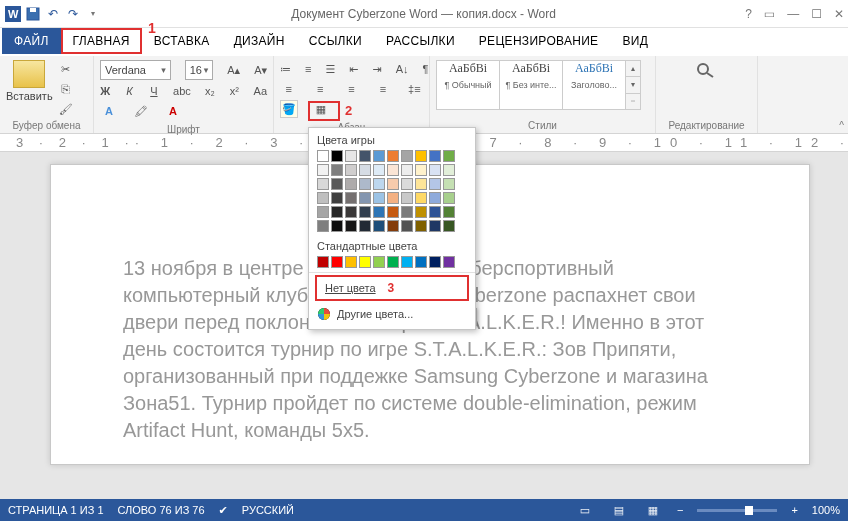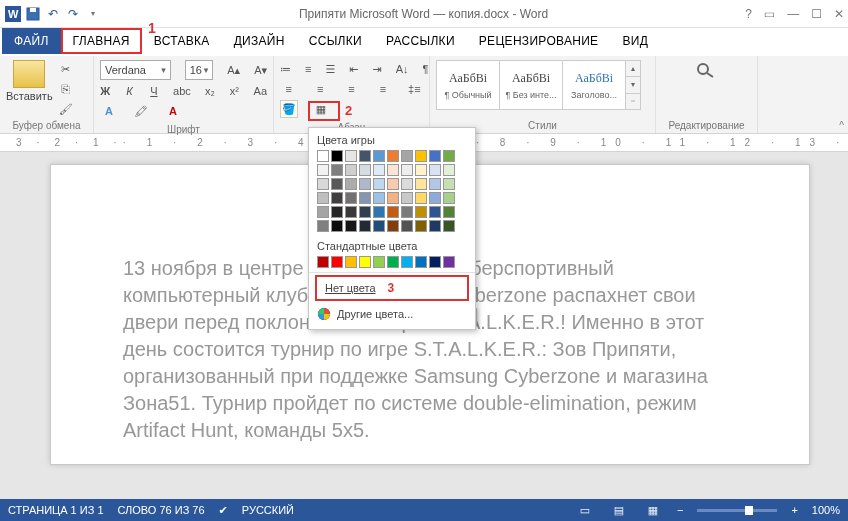--- a/index.html
+++ b/index.html
@@ -34,21 +34,21 @@
 .font-row { display:flex; gap:14px; margin-bottom:2px; align-items:center; }
 .combo { background:#fff; border:1px solid #ababab; height:20px; font-size:11px; padding:0 4px; display:flex; align-items:center; }
 .combo .dd { margin-left:auto; color:#666; font-size:9px; }
 .fontname { width:108px; }
 .fontsize { width:40px; }
 .small-btn { width:18px; height:18px; display:flex; align-items:center; justify-content:center; color:#555; font-size:11px; }
 
 .para-group { width:156px; }
 
 .styles-group { width:226px; }
-.style-box { background:#fff; border:1px solid #ccc; width:64px; height:50px; display:flex; flex-direction:column; align-items:center; justify-content:center; float:left; margin-right:-1px; }
+.style-box { background:#fff; border:1px solid #ccc; width:64px; height:50px; display:flex; flex-direction:column; align-items:center; justify-content:flex-start; float:left; margin-right:-1px; }
 .style-preview { font-size:12px; font-family:Cambria,serif; }
 .style-name { font-size:9px; color:#666; margin-top:4px; white-space:nowrap; overflow:hidden; width:60px; text-align:center; }
 .style-scroll { float:left; width:16px; height:50px; display:flex; flex-direction:column; border:1px solid #ccc; }
 .ss-btn { flex:1; display:flex; align-items:center; justify-content:center; font-size:8px; color:#666; border-bottom:1px solid #ccc; }
 
 .edit-group { width:102px; display:flex; flex-direction:column; align-items:center; }
 .find-icon { width:28px; height:20px; display:flex; align-items:center; justify-content:center; }
 
 .ribbon-collapse { position:absolute; right:4px; bottom:2px; font-size:10px; color:#777; }
 
@@ -60,21 +60,21 @@
 .pop-hdr { font-size:11px; padding:6px 8px 4px; color:#444; }
 .swatch-row { display:flex; gap:2px; padding:0 8px; margin-bottom:2px; }
 .sw { width:12px; height:12px; border:1px solid #999; }
 .pop-sep { border-top:1px solid #e1e1e1; margin:4px 0 2px; }
 .pop-item { display:flex; align-items:center; gap:6px; padding:4px 8px; font-size:11px; }
 .pop-item.hl { border:2px solid #e03030; margin:2px 6px; }
 .ann3 { color:#e03030; font-size:12px; font-weight:bold; margin-left:6px; }
 .tooltip { position:absolute; left:412px; top:308px; background:#fff; border:1px solid #bcbcbc; padding:2px 6px; font-size:11px; z-index:4; box-shadow:1px 1px 3px rgba(0,0,0,.2); }
 
 
-.ruler { height:18px; background:#fff; border-bottom:1px solid #d4d4d4; display:flex; align-items:center; padding-left:16px; font-size:10px; color:#888; letter-spacing:9px; white-space:nowrap; overflow:hidden; }
+.ruler { height:18px; background:#fff; border-bottom:1px solid #d4d4d4; display:flex; align-items:center; padding-left:16px; font-size:13px; color:#888; letter-spacing:9px; white-space:nowrap; overflow:hidden; }
 .ruler span.neg { letter-spacing:6px; }
 .doc-area { position:absolute; left:0; top:152px; right:0; bottom:22px; background:#e6e6e6; overflow:hidden; }
 .page { position:absolute; left:50px; top:12px; width:760px; background:#fff; border:1px solid #c8c8c8; box-shadow:0 0 6px rgba(0,0,0,.15); padding:90px 72px 20px; }
 .page p { font-family:Verdana,sans-serif; font-size:20px; line-height:1.35; color:#989898; }
 
 
 .status { position:absolute; left:0; right:0; bottom:0; height:22px; background:#2b579a; color:#fff; display:flex; align-items:center; font-size:11px; padding:0 8px; gap:14px; }
 .status .spacer { flex:1; }
 .status .view-btn { width:20px; height:14px; display:flex; align-items:center; justify-content:center; opacity:.9; }
 .zoom-slider { width:80px; height:3px; background:#6a8bc0; position:relative; }
@@ -96,21 +96,21 @@
     <span class="qat-item">
         <svg width="14" height="14">
           <rect x="1" y="1" width="12" height="12" fill="#3a6fb0" stroke="#2b579a"></rect>
           <rect x="4" y="1" width="6" height="4" fill="#fff"></rect>
         </svg>
       </span>
     <span class="qat-item">↶</span>
     <span class="qat-item">↷</span>
     <span class="qat-item" style="font-size:8px;color:#777">▾</span>
   </div>
-  <div class="title">Припяти Microsoft Word — копия.docx - Word</div>
+  <div class="title">Документ Cyberzone Word — копия.docx - Word</div>
   <div class="winbtns">
     <span>?</span>
     <span>▭</span>
     <span>—</span>
     <span>☐</span>
     <span>✕</span>
   </div>
 </div>
 
 <div class="tabs">

